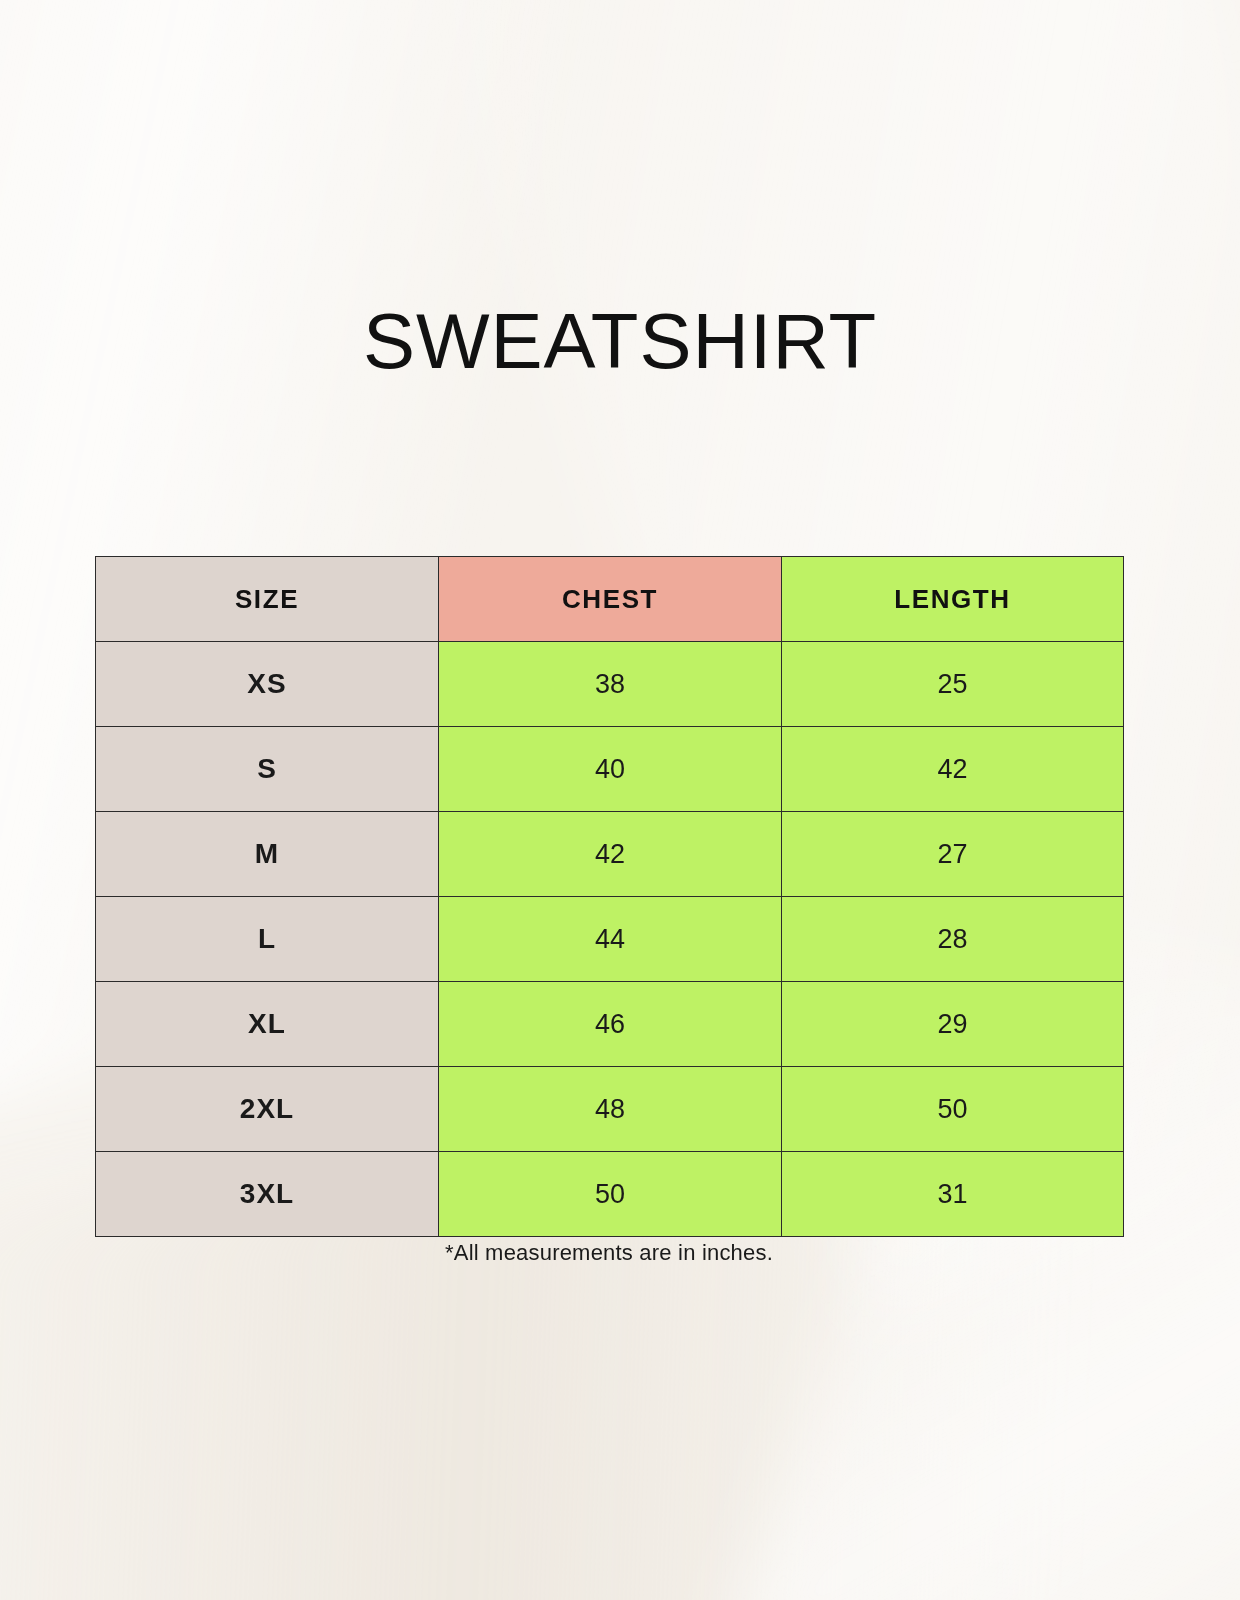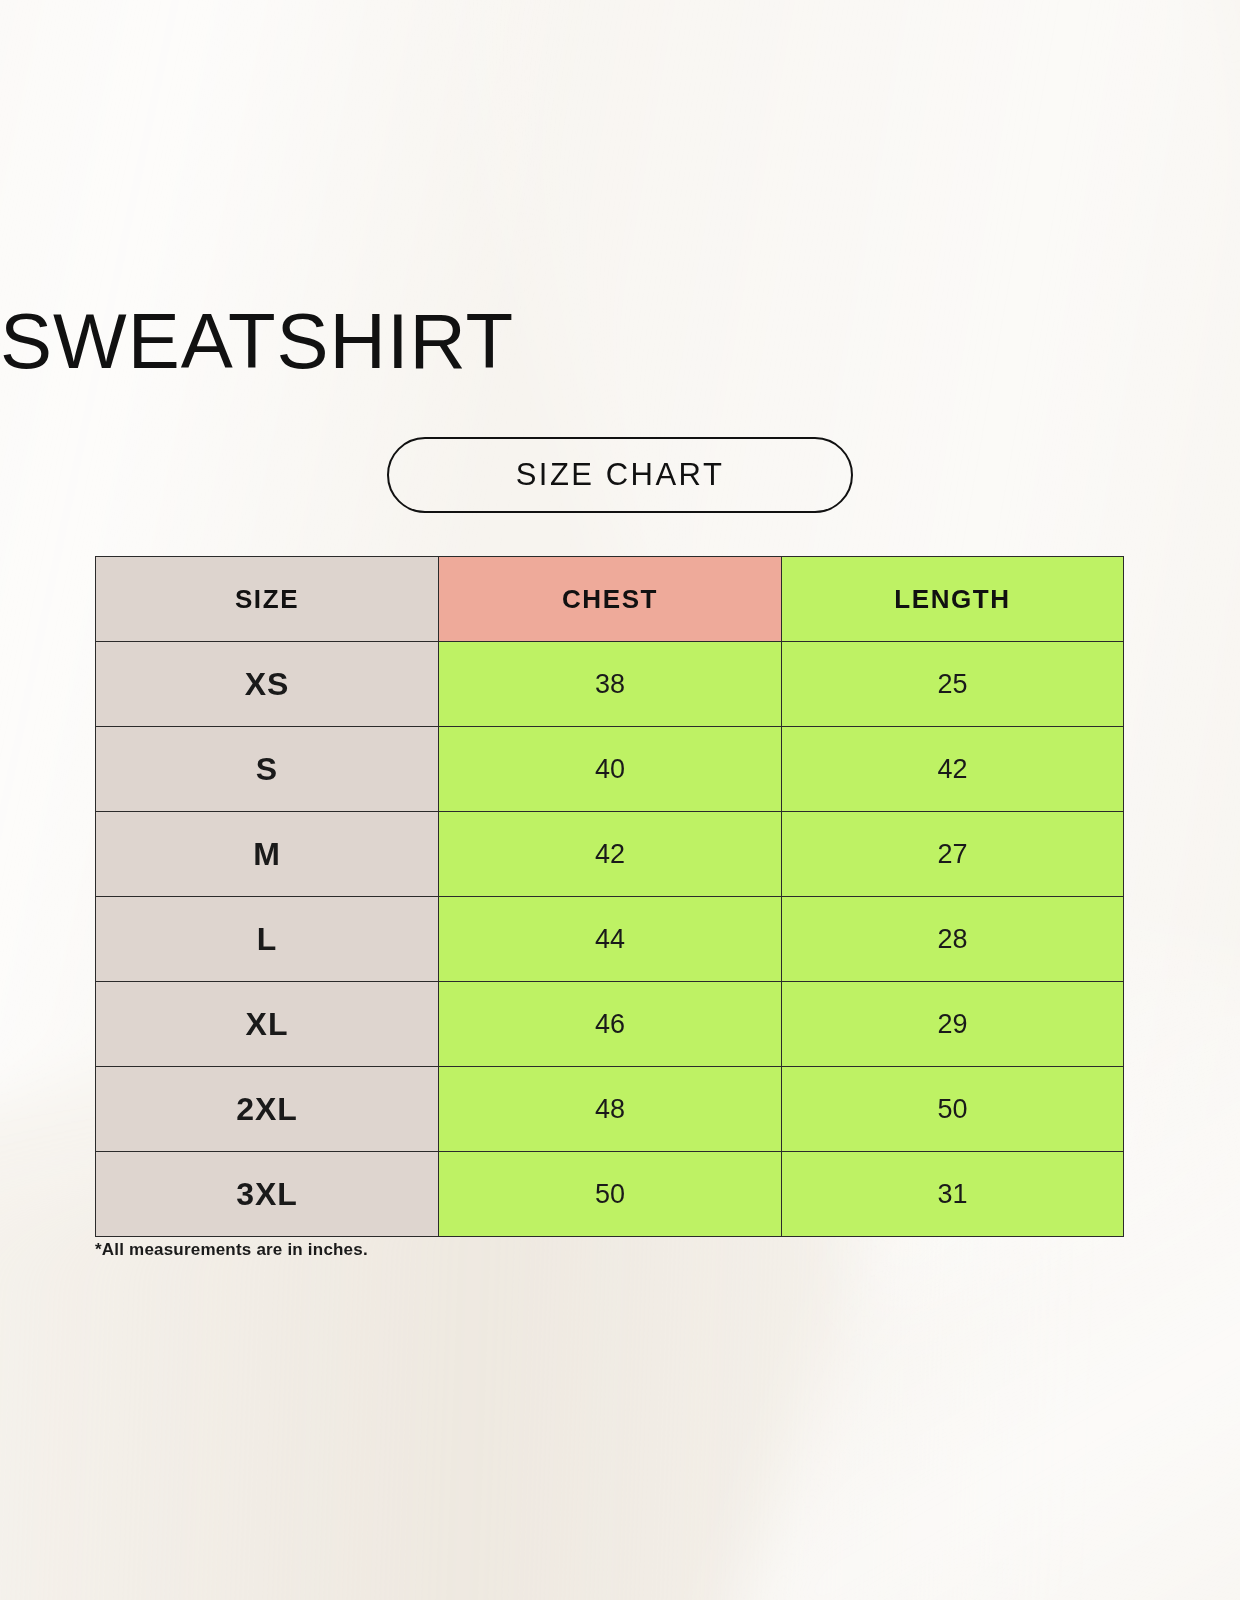--- a/index.html
+++ b/index.html
@@ -61,21 +61,21 @@
     width: 1240px;
     height: 1600px;
     z-index: 2;
   }
 
   .title {
     position: absolute;
     top: 296px;
     left: 0;
     width: 1240px;
-    text-align: left;
+    text-align: center;
     font-size: 78px;
     letter-spacing: 1px;
     font-weight: 400;
     color: #111111;
     font-family: "Liberation Sans", sans-serif;
   }
 
   .badge {
     position: absolute;
     top: 437px;
@@ -131,55 +131,52 @@
   th.head-length { background: #bef264; }
 
   tbody td {
     height: 85px;
     font-size: 27px;
     color: #1a1a1a;
   }
   td.cell-size {
     background: #ded5cf;
     font-weight: bold;
-    font-size: 32px;
+    font-size: 28px;
     letter-spacing: 1px;
   }
   td.cell-val {
     background: #bef264;
     font-weight: 400;
   }
 
   .footnote {
     position: absolute;
     top: 1240px;
     left: 95px;
     width: 1028px;
-    text-align: left;
-    font-size: 17px;
-    font-weight: bold;
+    text-align: center;
+    font-size: 22px;
+    font-weight: normal;
     color: #1a1a1a;
     letter-spacing: 0.2px;
   }
 </style>
 </head>
 <body>
 
 <div class="bg-streak streak-a"></div>
 <div class="bg-streak streak-b"></div>
 <div class="bg-streak streak-c"></div>
 <div class="bg-streak streak-d"></div>
 
 <div class="page">
 
   <div class="title">SWEATSHIRT</div>
 
-  <div class="badge">
-    <span class="badge-label">SIZE CHART</span>
-  </div>
 
   <div class="table-wrap">
     <table class="size-table">
       <colgroup>
         <col class="c-size">
         <col class="c-chest">
         <col class="c-length">
       </colgroup>
       <thead>
         <tr>

